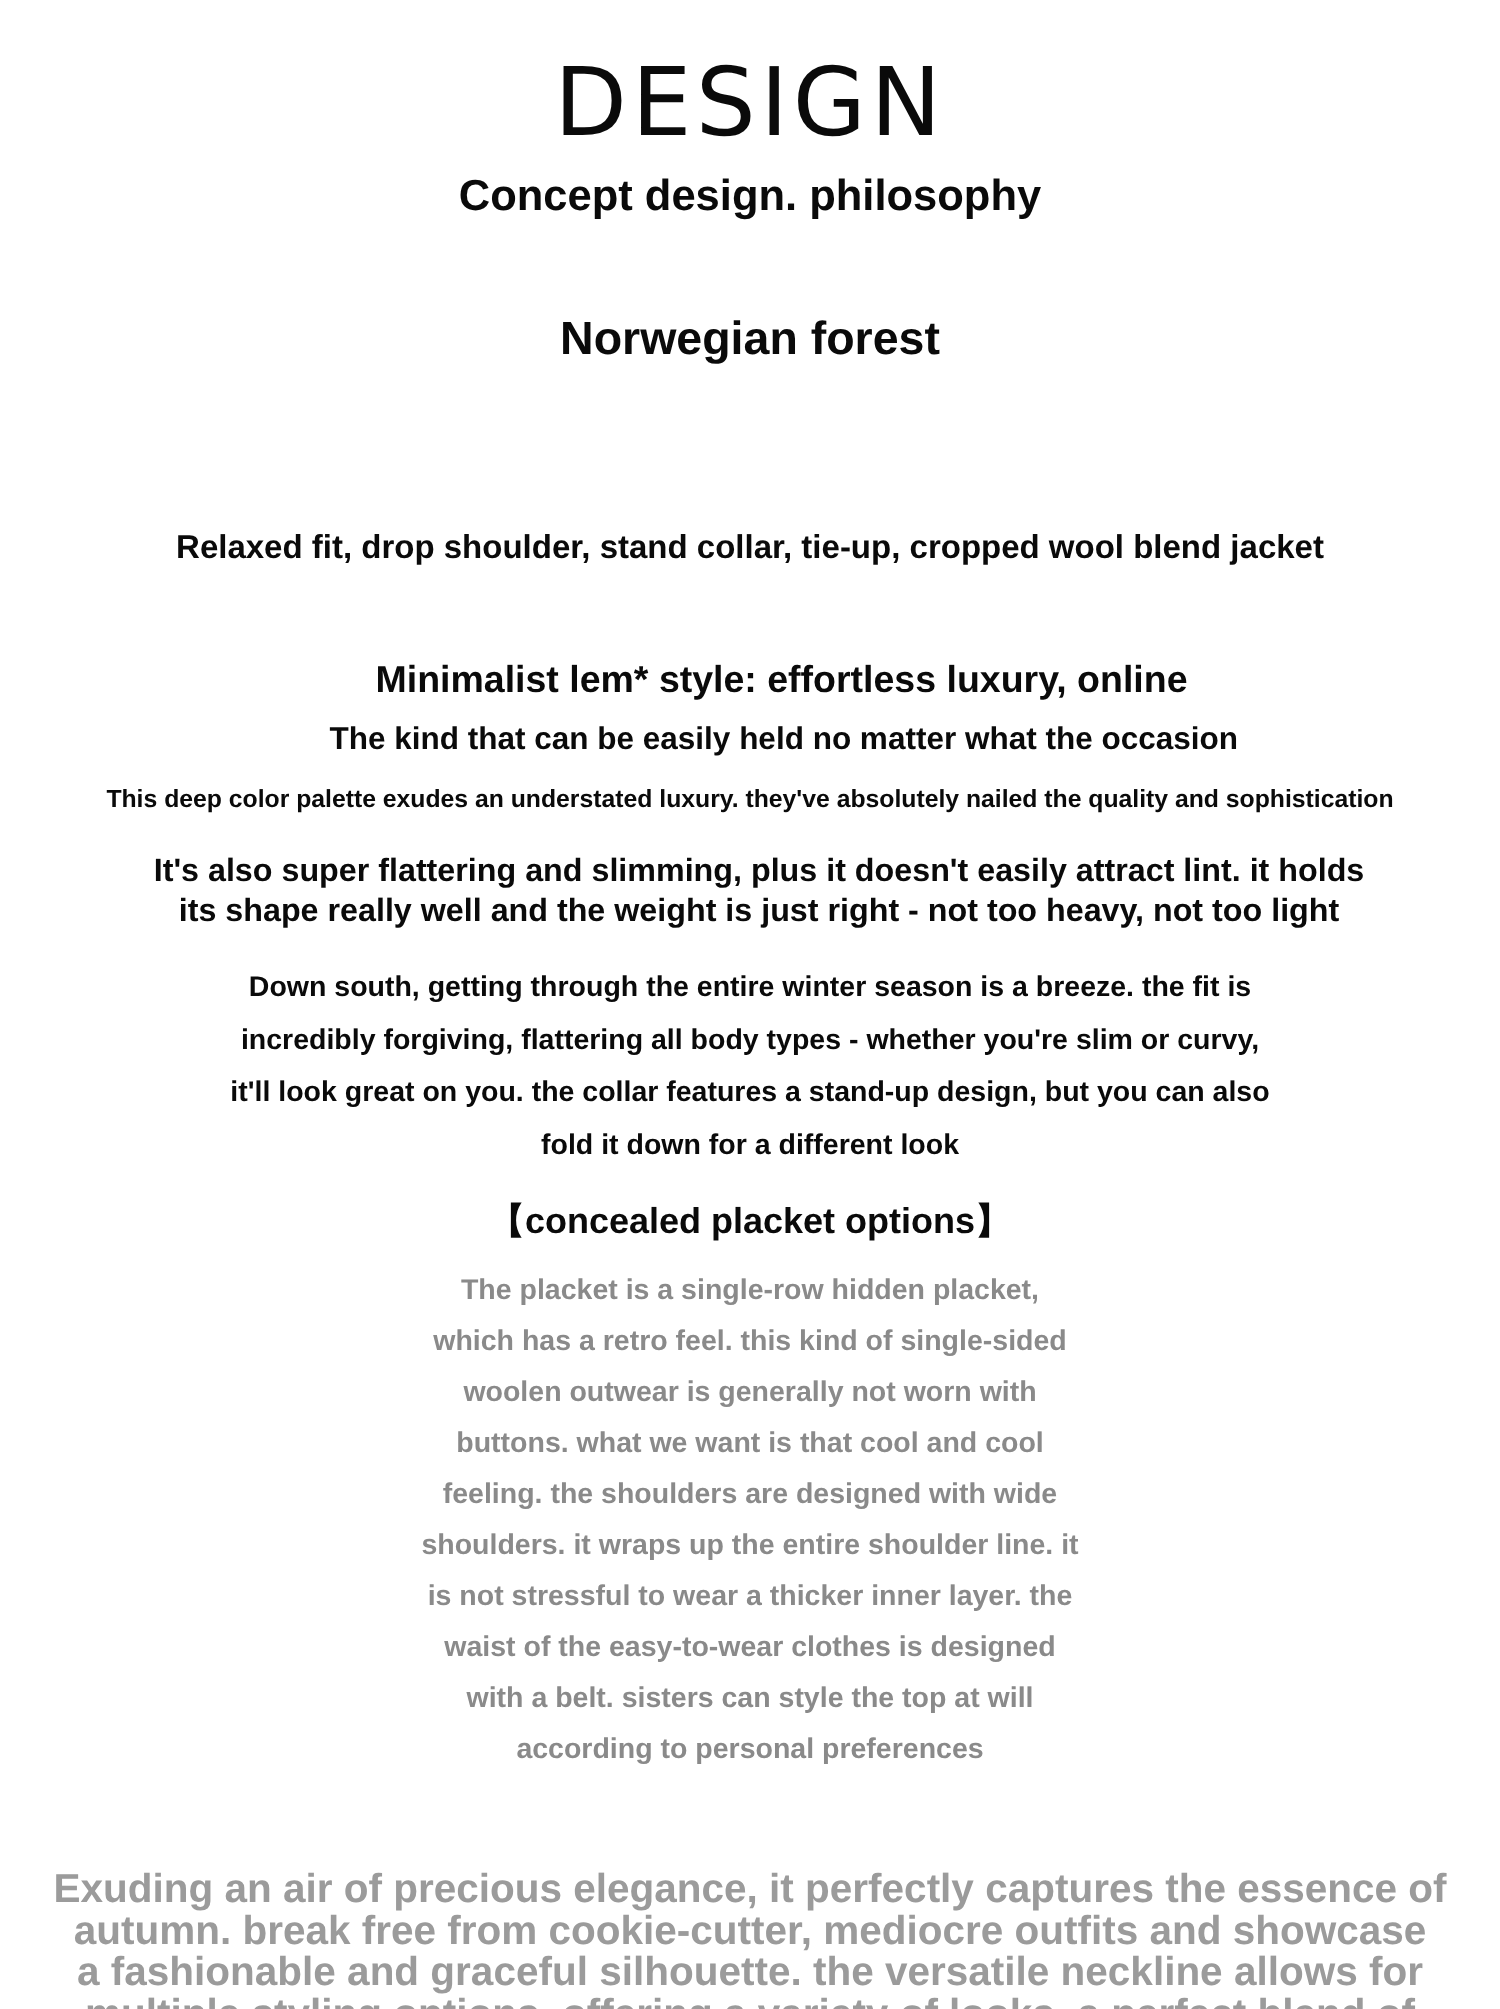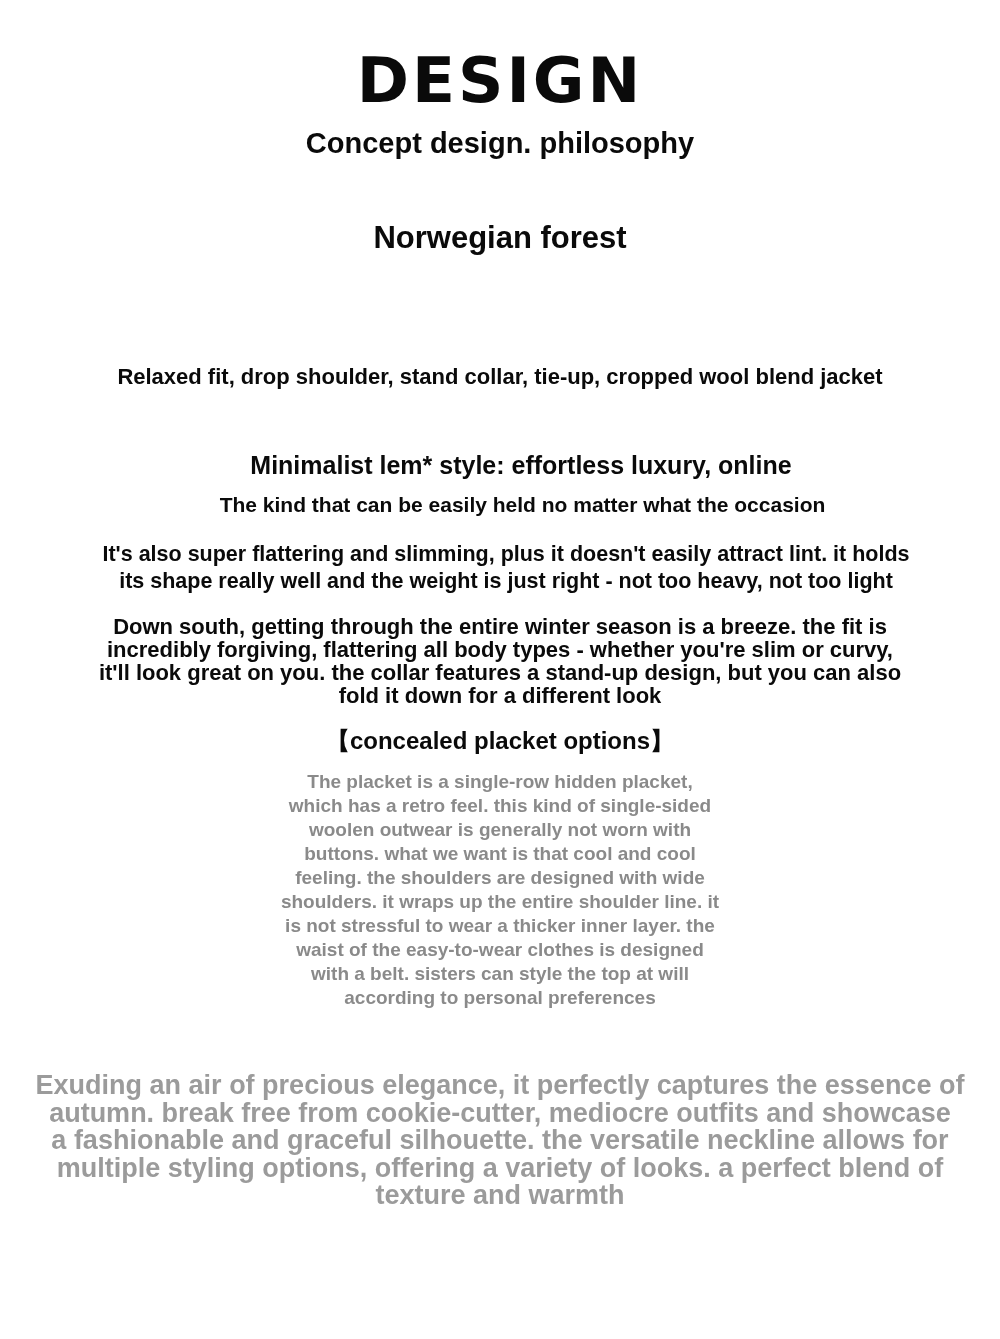--- a/index.html
+++ b/index.html
@@ -13,24 +13,24 @@
     margin: 0 auto;
     background: #ffffff;
     text-align: center;
     color: #0a0a0a;
     font-family: "Liberation Sans", sans-serif;
     font-weight: 700;
     overflow: hidden;
   }
   .logo {
     margin: 0;
-    padding-top: 46px;
+    padding-top: 34px;
     font-family: "DejaVu Sans", sans-serif;
     font-size: 63px;
-    font-weight: 700;
+    font-weight: 400;
     letter-spacing: 3px;
     line-height: 69px;
   }
   .subtitle {
     margin-top: 12px;
     font-size: 29px;
     line-height: 33px;
   }
   .collection {
     margin: 60px 0 4px 0;
@@ -65,34 +65,34 @@
     line-height: 19px;
   }
   .para-fit {
     margin: 24px 0 0 12px;
     font-size: 21.5px;
     line-height: 27px;
     white-space: pre-line;
   }
   .para-winter {
     margin: 20px 0 0 0;
-    font-size: 22px;
-    line-height: 23px;
+    font-size: 19px;
+    line-height: 35px;
     white-space: pre-line;
   }
   .placket-heading {
     margin: 20px 0 0 0;
     font-size: 24px;
     line-height: 28px;
   }
   .placket-body {
     margin: 15px auto 0 auto;
     max-width: 560px;
     font-size: 19px;
-    line-height: 24px;
+    line-height: 34px;
     color: #8a8a8a;
     white-space: pre-line;
   }
   .closing {
     margin: 62px auto 0 auto;
     max-width: 950px;
     font-size: 27px;
     line-height: 27.6px;
     color: #9b9b9b;
     white-space: pre-line;
@@ -109,20 +109,21 @@
 
   <h2 class="collection">Norwegian forest</h2>
 
   <p class="tagline">Relaxed fit, drop shoulder, stand collar, tie-up, cropped wool blend jacket</p>
 
   <p class="style-a">Minimalist lem* style: effortless luxury, online</p>
 
 
   <p class="style-c">The kind that can be easily held no matter what the occasion</p>
 
+  <p class="style-d">This deep color palette exudes an understated luxury. they've absolutely nailed the quality and sophistication</p>
 
   <p class="para-fit">It's also super flattering and slimming, plus it doesn't easily attract lint. it holds
 its shape really well and the weight is just right - not too heavy, not too light</p>
 
   <p class="para-winter">Down south, getting through the entire winter season is a breeze. the fit is
 incredibly forgiving, flattering all body types - whether you're slim or curvy,
 it'll look great on you. the collar features a stand-up design, but you can also
 fold it down for a different look</p>
 
   <h3 class="placket-heading">【concealed placket options】</h3>

